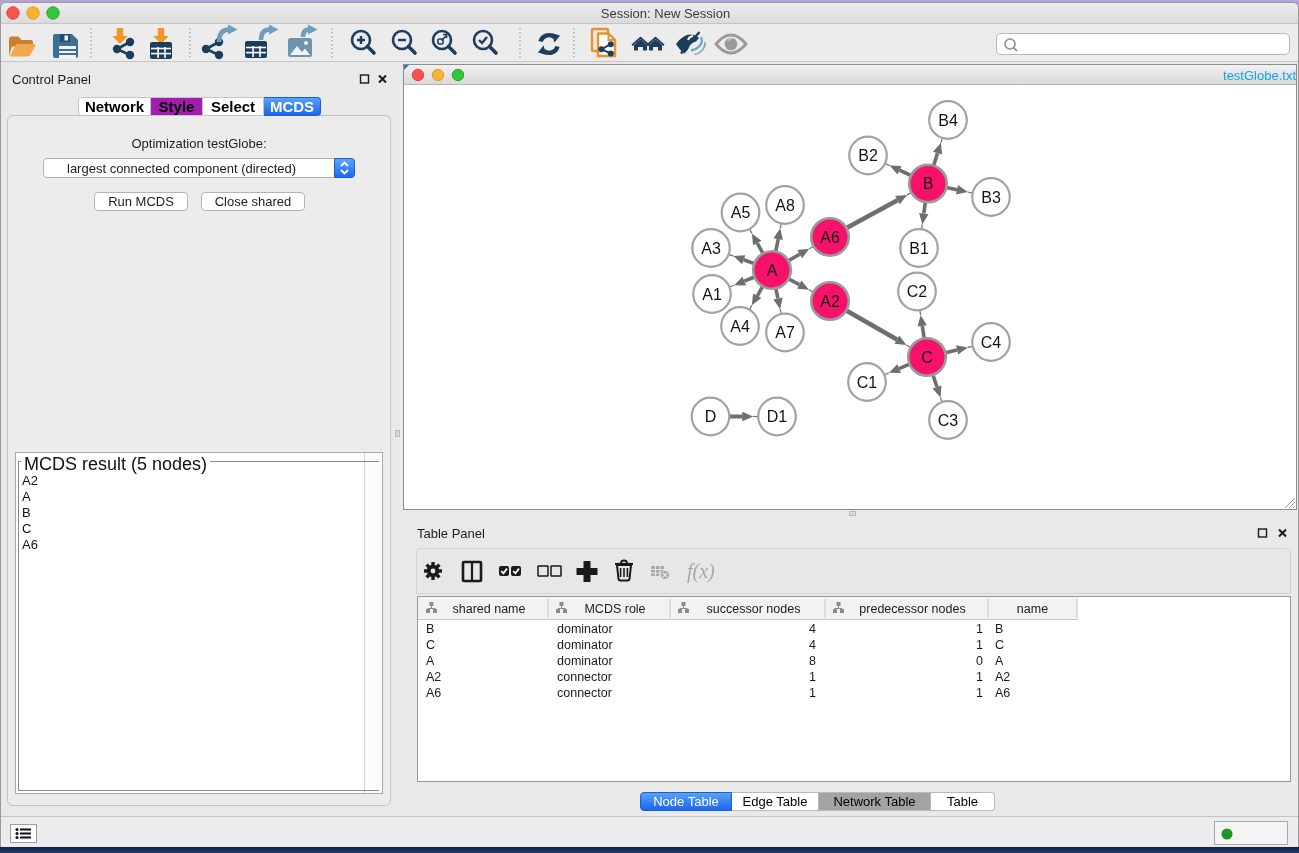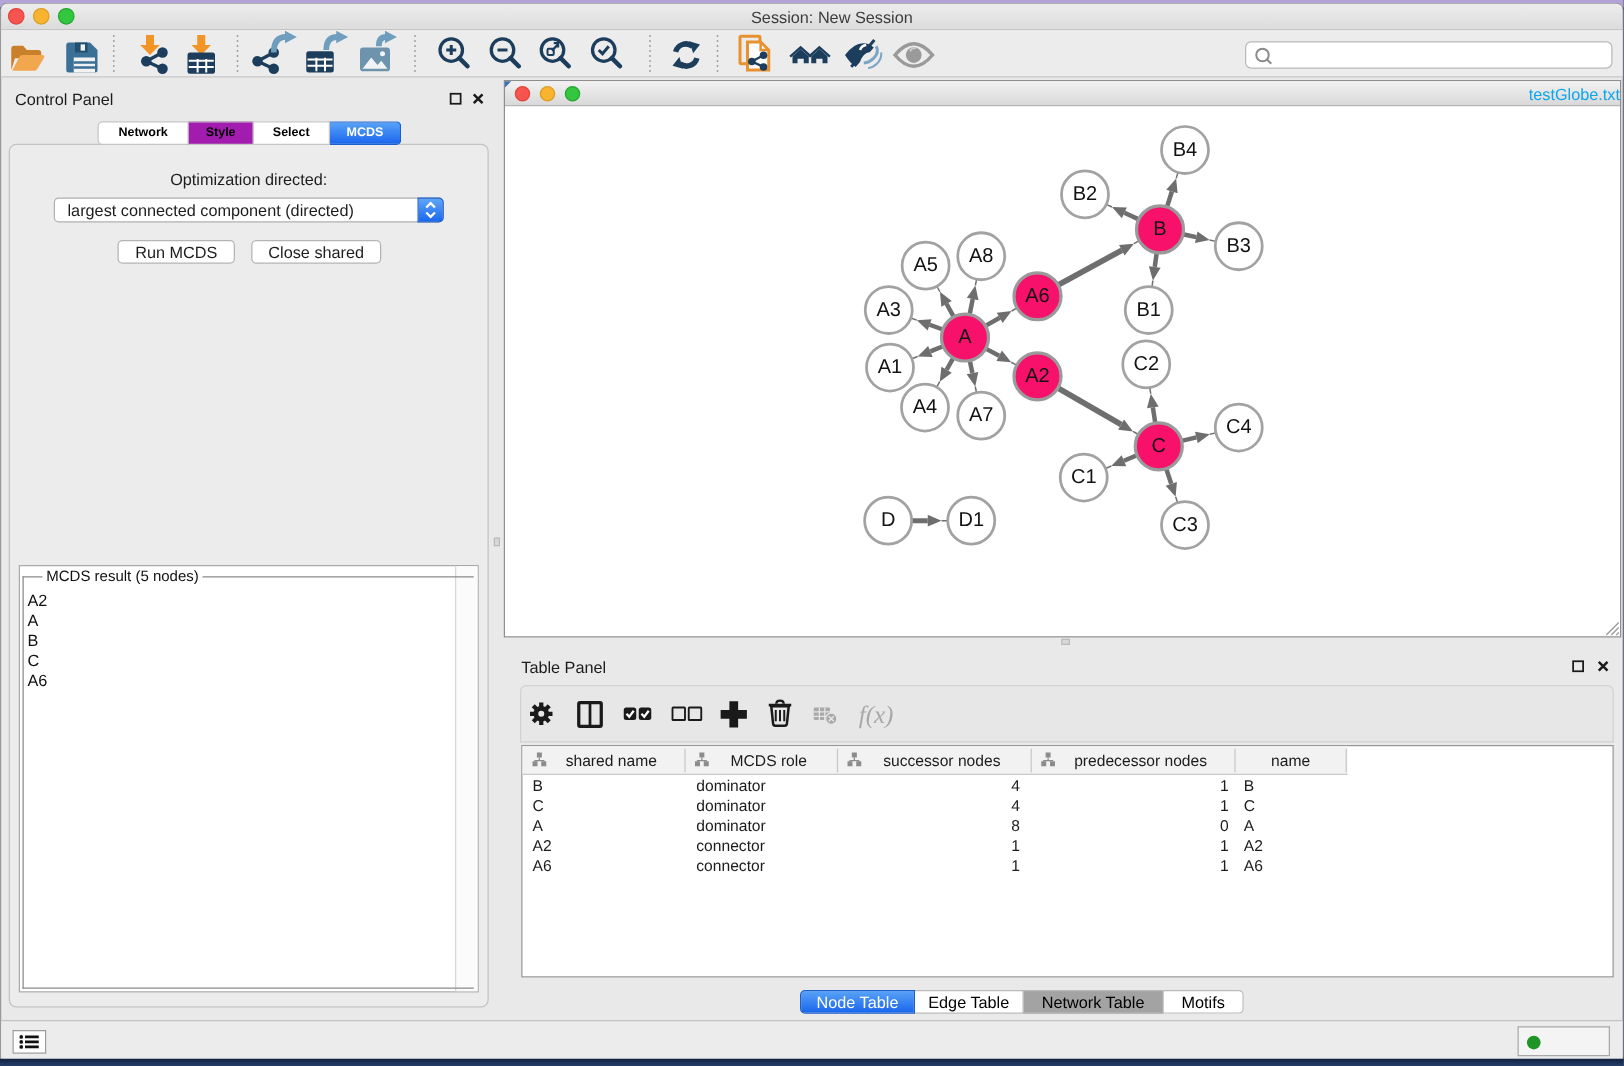--- a/index.html
+++ b/index.html
@@ -104,39 +104,39 @@
 <svg class="abs" style="left:1002px;top:36px" width="18" height="18" viewBox="0 0 18 18">
     <circle cx="8" cy="8" r="5" fill="none" stroke="#8b8b8b" stroke-width="1.6"></circle>
     <line x1="11.6" y1="11.6" x2="15" y2="15" stroke="#8b8b8b" stroke-width="1.6"></line>
   </svg>
 <div class="abs txt" style="left:12px;top:72px">Control Panel</div>
 <svg class="abs" style="left:359px;top:73px" width="32" height="13" viewBox="0 0 32 13">
     <rect x="1.5" y="2" width="8" height="8" fill="none" stroke="#1a1a1a" stroke-width="1.4"></rect>
     <path d="M20,2.5 l7,7 M27,2.5 l-7,7" stroke="#1a1a1a" stroke-width="2"></path>
   </svg>
 <div class="abs" style="left:7px;top:115px;width:384px;height:691px;background:#ececec;border:1px solid #c3c3c3;border-radius:6px"></div>
-<div class="abs" style="left:78px;top:97px;height:19px;display:flex;font-size:10px;line-height:18px;font-weight:bold">
+<div class="abs" style="left:78px;top:97px;height:19px;display:flex;font-size:15px;line-height:18px;font-weight:bold">
 <div style="width:73px;text-align:center;background:#fff;border:1px solid #c6c6c6;border-radius:4px 0 0 4px">Network</div>
 <div style="width:52px;text-align:center;background:#a21caf;border:1px solid #c6c6c6;border-left:none">Style</div>
 <div style="width:61px;text-align:center;background:#fff;border:1px solid #c6c6c6;border-left:none">Select</div>
 <div style="width:57px;text-align:center;background:linear-gradient(#58a2f7,#1a66ee);color:#fff;border:1px solid #1a5fd0;border-left:none;border-radius:0 4px 4px 0">MCDS</div>
 </div>
-<div class="abs txt" style="left:0;top:136px;width:398px;text-align:center">Optimization directed:</div>
+<div class="abs txt" style="left:0;top:136px;width:398px;text-align:center">Optimization testGlobe:</div>
 <div class="abs" style="left:43px;top:158px;width:312px;height:20px;background:#fff;border:1px solid #b0b0b0;border-radius:4px"></div>
-<div class="abs txt" style="left:54px;top:161px">largest connected component (directed)</div>
+<div class="abs txt" style="left:67px;top:161px">largest connected component (directed)</div>
 <div class="abs" style="left:334px;top:158px;width:21px;height:20px;background:linear-gradient(#5ea6f8,#1c68ef);border:1px solid #1a5fd0;border-radius:0 4px 4px 0"></div>
 <svg class="abs" style="left:336px;top:160px" width="17" height="16" viewBox="0 0 17 16">
     <path d="M5,6 l3.5,-3.5 3.5,3.5 M5,10 l3.5,3.5 3.5,-3.5" stroke="#fff" stroke-width="1.8" fill="none"></path>
   </svg>
 <div class="abs txt" style="left:94px;top:192px;width:94px;height:19px;background:#fff;border:1px solid #b4b4b4;border-radius:4px;text-align:center;line-height:18px">Run MCDS</div>
 <div class="abs txt" style="left:201px;top:192px;width:104px;height:19px;background:#fff;border:1px solid #b4b4b4;border-radius:4px;text-align:center;line-height:18px">Close shared</div>
 <div class="abs" style="left:15px;top:452px;width:368px;height:342px;background:#fff;border:1px solid #aaa"></div>
 <div class="abs" style="left:364px;top:453px;width:18px;height:340px;background:#fbfbfb;border-left:1px solid #d6d6d6"></div>
 <div class="abs" style="left:18px;top:461px;width:361px;height:330px;border:1px solid #8a8a8a;border-right:none"></div>
-<div class="abs" style="left:34px;top:454px;background:#fff;padding:0 3px;font-size:12px;color:#111">MCDS result (5 nodes)</div>
+<div class="abs" style="left:21px;top:454px;background:#fff;padding:0 3px;font-size:18px;color:#111">MCDS result (5 nodes)</div>
 <div class="abs" style="left:22px;top:473px;font-size:13px;line-height:16px;color:#111">A2<br>A<br>B<br>C<br>A6</div>
 <div class="abs" style="left:395px;top:430px;width:5px;height:7px;background:#d8d8d8;border:1px solid #bbb"></div>
 <div class="abs" style="left:849px;top:511px;width:7px;height:5px;background:#d8d8d8;border:1px solid #bbb"></div>
 <div class="abs" style="left:403px;top:64px;width:894px;height:446px;background:#fff;border:1px solid #8e8e8e"></div>
 <div class="abs" style="left:404px;top:65px;width:892px;height:20px;background:linear-gradient(#f2f2f2,#d9d9d9);border-bottom:1px solid #b5b5b5"></div>
 <div class="abs" style="left:404px;top:65px;width:0;height:0;border-left:5px solid #3f6fb5;border-bottom:5px solid transparent"></div>
 <svg class="abs" style="left:408px;top:65px" width="70" height="20" viewBox="0 0 70 20">
     <circle cx="10" cy="10" r="5.7" fill="#f7544f" stroke="#e1443d" stroke-width="1"></circle>
     <circle cx="30" cy="10" r="5.7" fill="#f8b42e" stroke="#dc9e27" stroke-width="1"></circle>
     <circle cx="50" cy="10" r="5.7" fill="#33c63f" stroke="#27a532" stroke-width="1"></circle>
@@ -345,21 +345,21 @@
     <text x="426" y="697" font-size="12.5" fill="#1c1c1c" font-family="Liberation Sans, sans-serif">A6</text>
     <text x="557" y="697" font-size="12.5" fill="#1c1c1c" font-family="Liberation Sans, sans-serif">connector</text>
     <text x="816" y="697" font-size="12.5" fill="#1c1c1c" text-anchor="end" font-family="Liberation Sans, sans-serif">1</text>
     <text x="983" y="697" font-size="12.5" fill="#1c1c1c" text-anchor="end" font-family="Liberation Sans, sans-serif">1</text>
     <text x="995" y="697" font-size="12.5" fill="#1c1c1c" font-family="Liberation Sans, sans-serif">A6</text>
   </svg>
 <div class="abs" style="left:640px;top:792px;height:19px;display:flex;font-size:13px;line-height:18px">
 <div style="width:92px;text-align:center;background:linear-gradient(#58a2f7,#1a66ee);color:#fff;border:1px solid #1a5fd0;border-radius:4px 0 0 4px">Node Table</div>
 <div style="width:87px;text-align:center;background:#fff;border:1px solid #b9b9b9;border-left:none">Edge Table</div>
 <div style="width:112px;text-align:center;background:#a3a3a3;border:1px solid #b9b9b9;border-left:none">Network Table</div>
-<div style="width:64px;text-align:center;background:#fff;border:1px solid #b9b9b9;border-left:none;border-radius:0 4px 4px 0">Motifs</div>
+<div style="width:64px;text-align:center;background:#fff;border:1px solid #b9b9b9;border-left:none;border-radius:0 4px 4px 0">Table</div>
 </div>
 <div class="abs" style="left:1px;top:816px;width:1297px;height:30px;background:#ececec;border-top:1px solid #c3c3c3"></div>
 <div class="abs" style="left:10px;top:824px;width:27px;height:19px;background:#fdfdfd;border:1px solid #9e9e9e"></div>
 <svg class="abs" style="left:15px;top:827px" width="17" height="13" viewBox="0 0 17 13">
     <circle cx="2" cy="2.5" r="1.5" fill="#111"></circle>
     <circle cx="2" cy="6.5" r="1.5" fill="#111"></circle>
     <circle cx="2" cy="10.5" r="1.5" fill="#111"></circle>
     <path d="M5,2.5 h11 M5,6.5 h11 M5,10.5 h11" stroke="#111" stroke-width="2.2"></path>
   </svg>
 <div class="abs" style="left:1214px;top:821px;width:74px;height:24px;background:#f4f4f4;border:1px solid #a8a8a8"></div>

